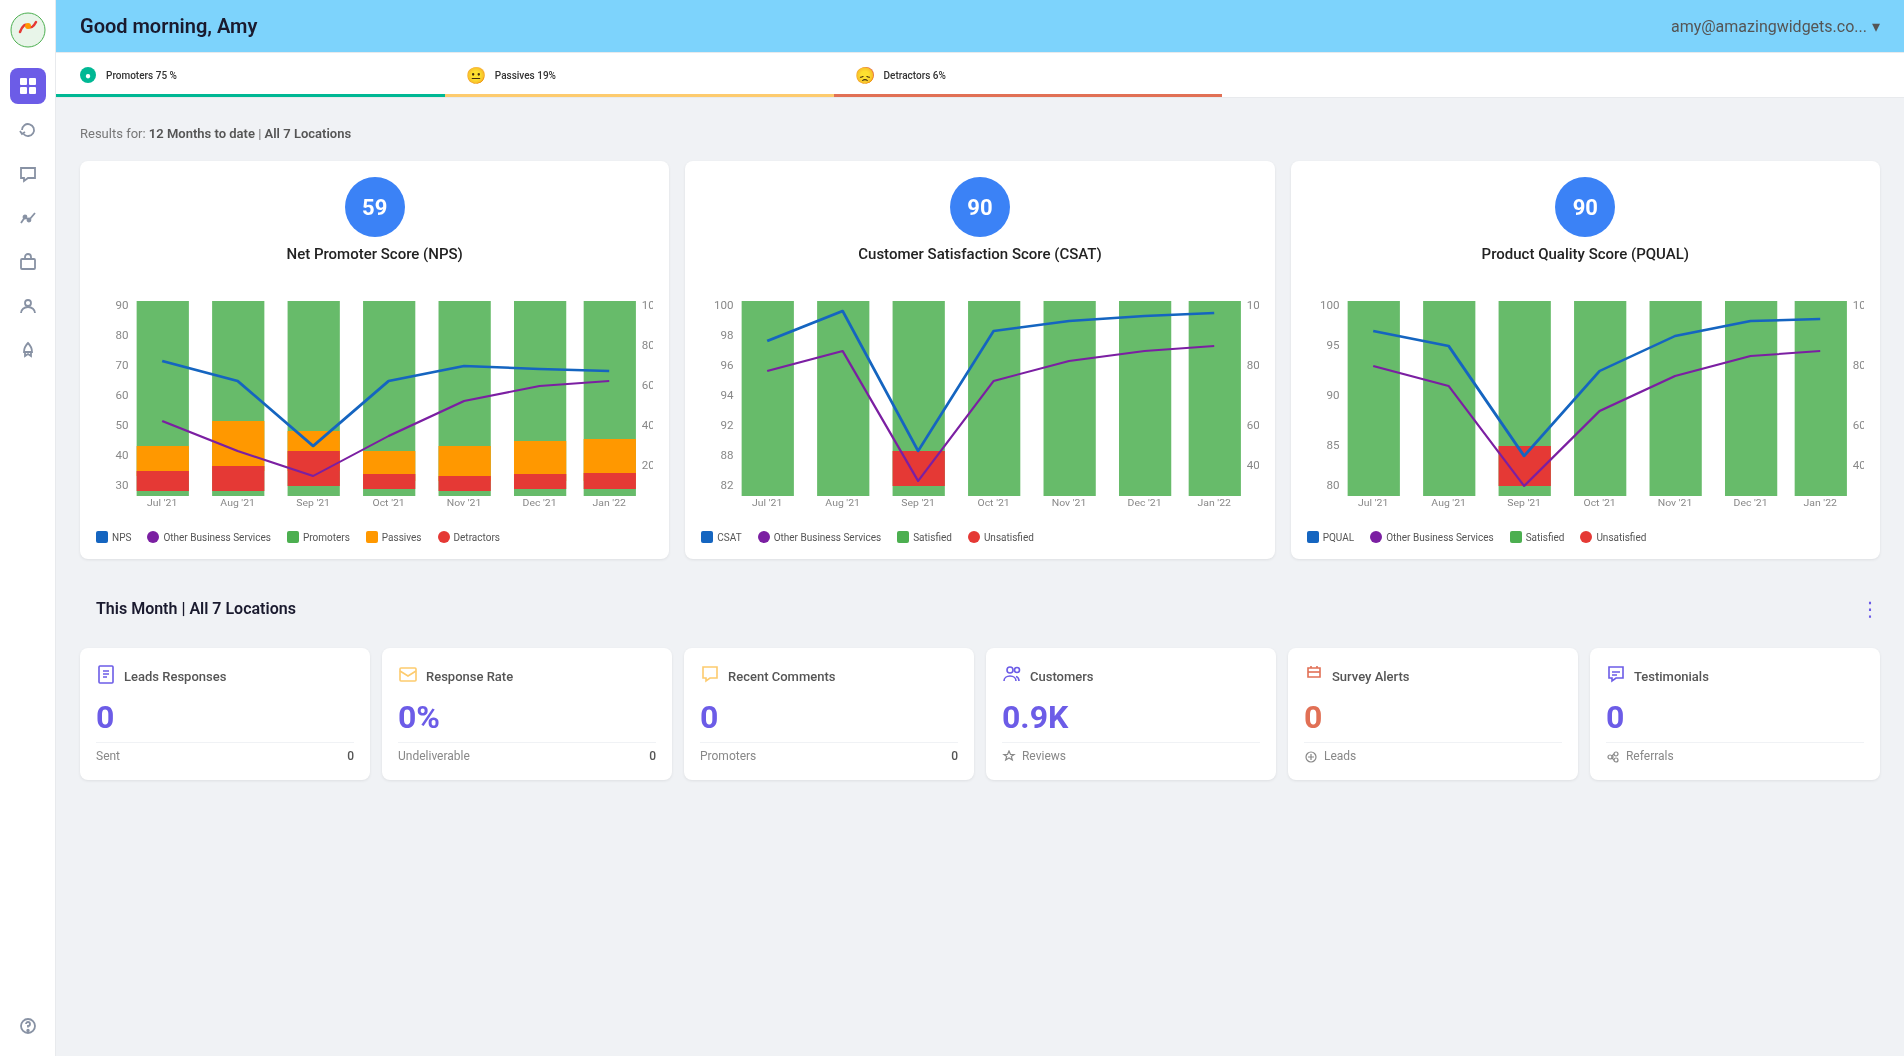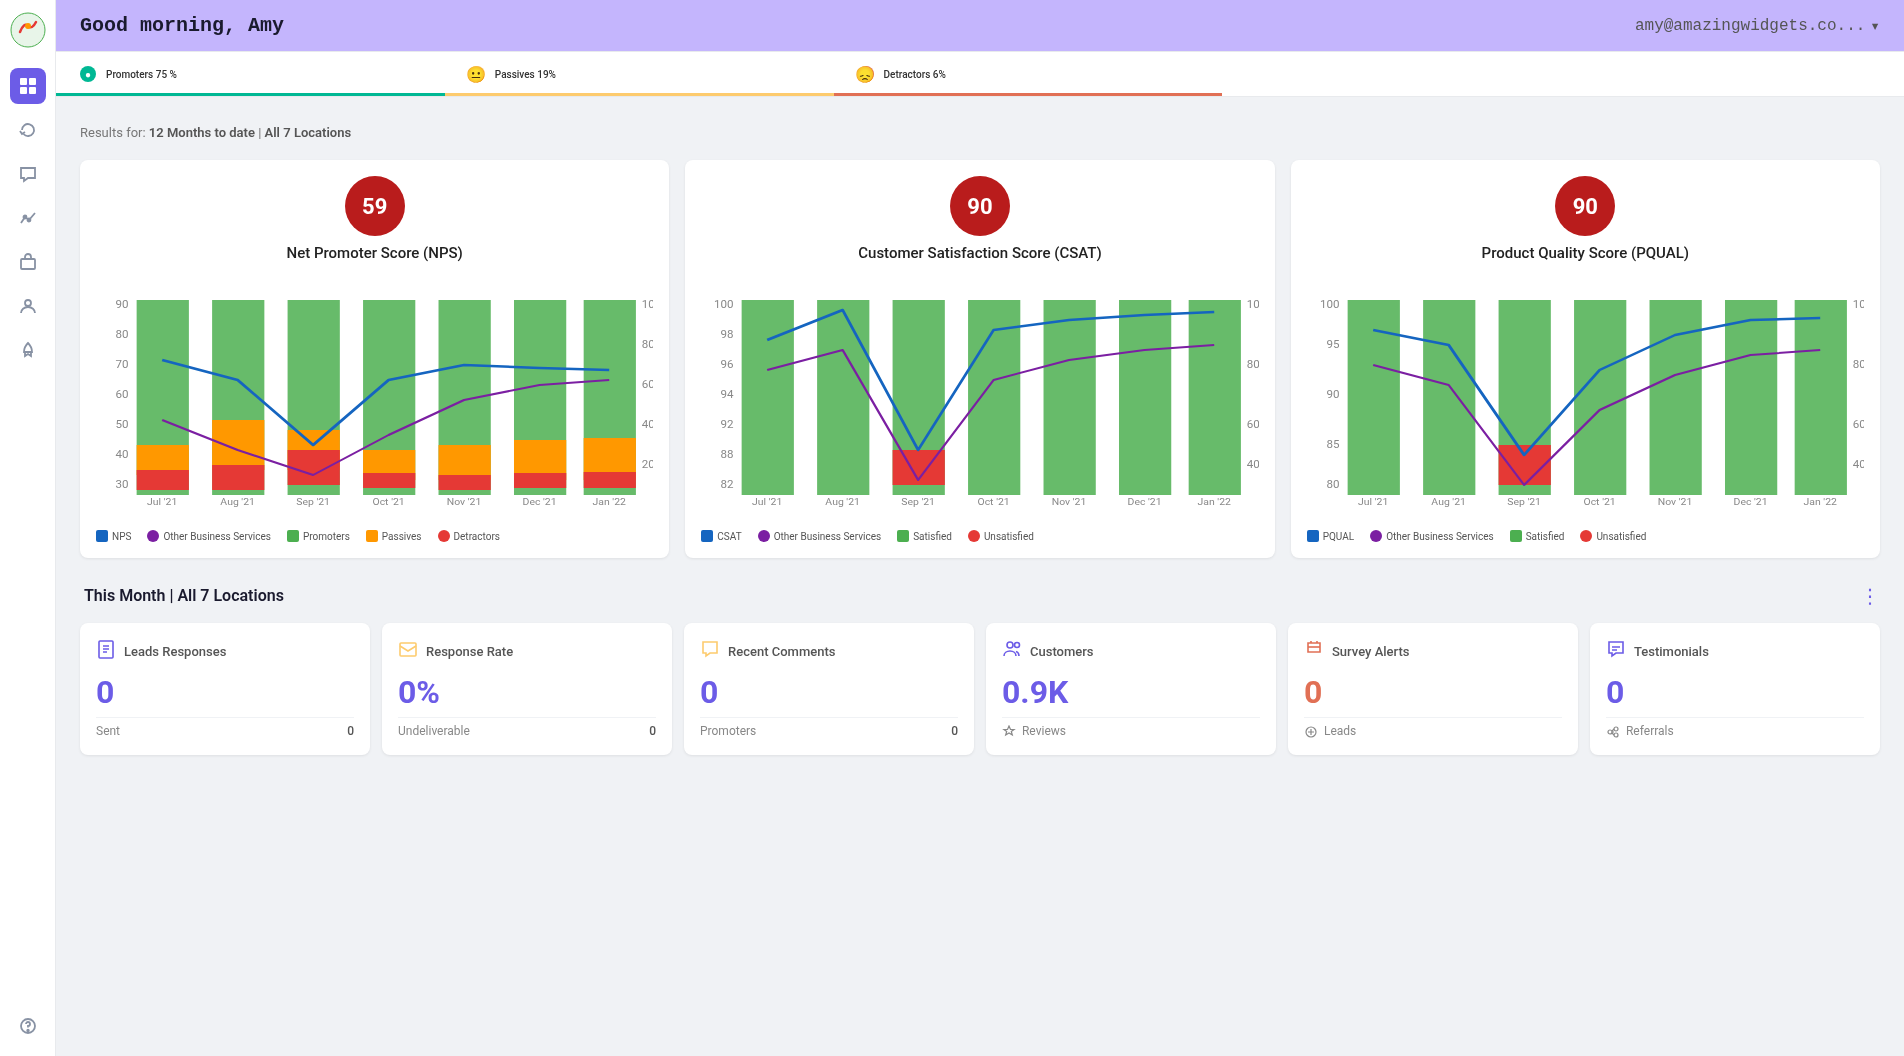--- a/index.html
+++ b/index.html
@@ -37,27 +37,26 @@
 
     
     .main {
       flex: 1;
       overflow-y: auto;
       background: #f0f2f5;
     }
 
     
     .header {
-      background: #c4b5fd;
+      background: #7dd3fc;
       padding: 14px 24px;
       display: flex;
       align-items: center;
       justify-content: space-between;
       border-bottom: 1px solid #e8eaed;
-      font-family: Liberation Mono, monospace;
     }
     .header-title { font-size: 20px; font-weight: 600; color: #1a1a2e; }
     .header-user { font-size: 16px; color: #555; display: flex; align-items: center; gap: 5px; cursor: pointer; }
 
     
     .score-tabs {
       background: #fff;
       display: flex;
       border-bottom: 1px solid #e8eaed;
     }
@@ -143,21 +142,21 @@
     .chart-card {
       flex: 1;
       background: #fff;
       border-radius: 8px;
       padding: 16px;
       box-shadow: 0 1px 3px rgba(0,0,0,0.08);
     }
     .chart-score-circle {
       width: 60px; height: 60px;
       border-radius: 50%;
-      background: #b91c1c;
+      background: #3b82f6;
       color: white;
       font-size: 22px;
       font-weight: 700;
       display: flex; align-items: center; justify-content: center;
       margin: 0 auto 8px;
     }
     .chart-title {
       text-align: center;
       font-size: 15px;
       font-weight: 500;
@@ -583,21 +582,21 @@
           </div>
           <div class="legend-item">
             <div class="legend-dot circle" style="background:#e53935;"></div>
             <span>Unsatisfied</span>
           </div>
         </div>
       </div>
     </div>
 
     <div style="display:flex; align-items:center; justify-content:space-between; margin-top:24px; margin-bottom:14px;">
-      <h2 class="section-header" style="margin:4px;">This Month | All 7 Locations</h2>
+      <h2 class="section-header" style="margin:16px;">This Month | All 7 Locations</h2>
       <span class="three-dots" style="position:static;">⋮</span>
     </div>
 
     <div class="metric-cards">
 
       <div class="metric-card">
         <div class="metric-card-header">
           <span style="color:#6c5ce7;">
             <svg width="20" height="20" viewBox="0 0 20 20" fill="none" stroke="#6c5ce7" stroke-width="1.6">
                 <rect x="3" y="2" width="14" height="17" rx="1"></rect>

